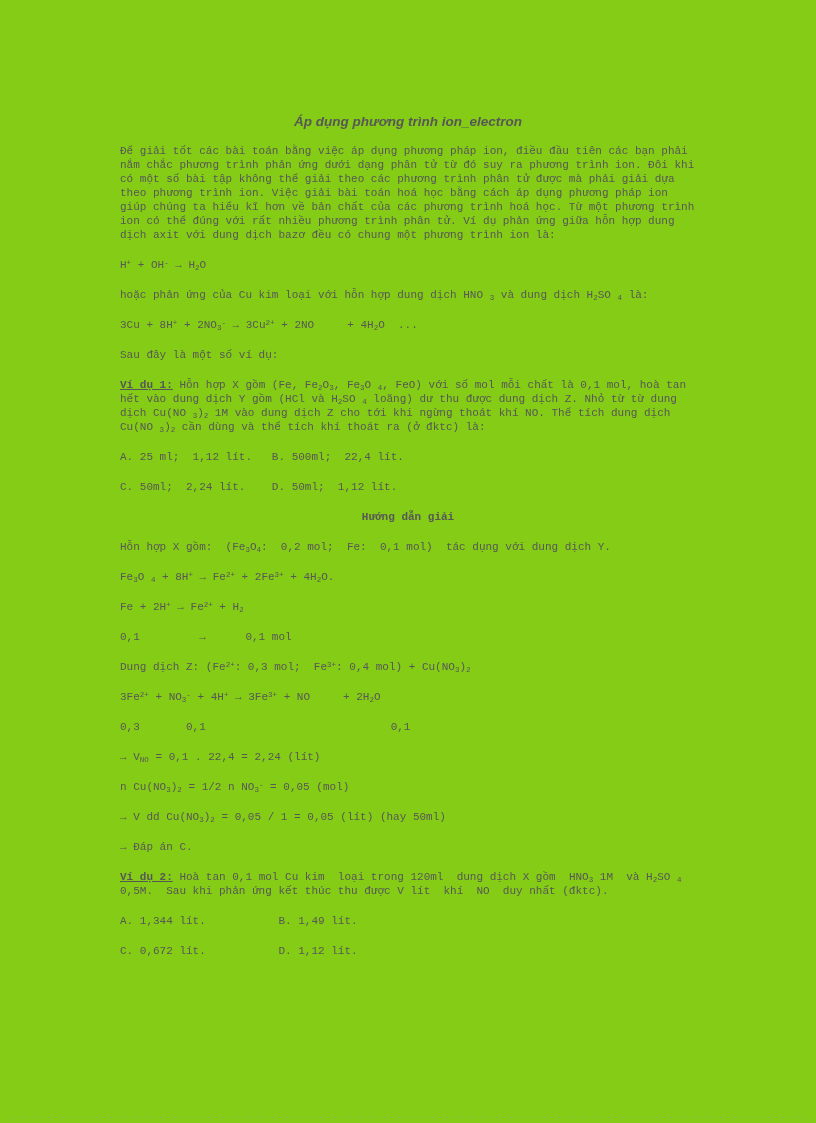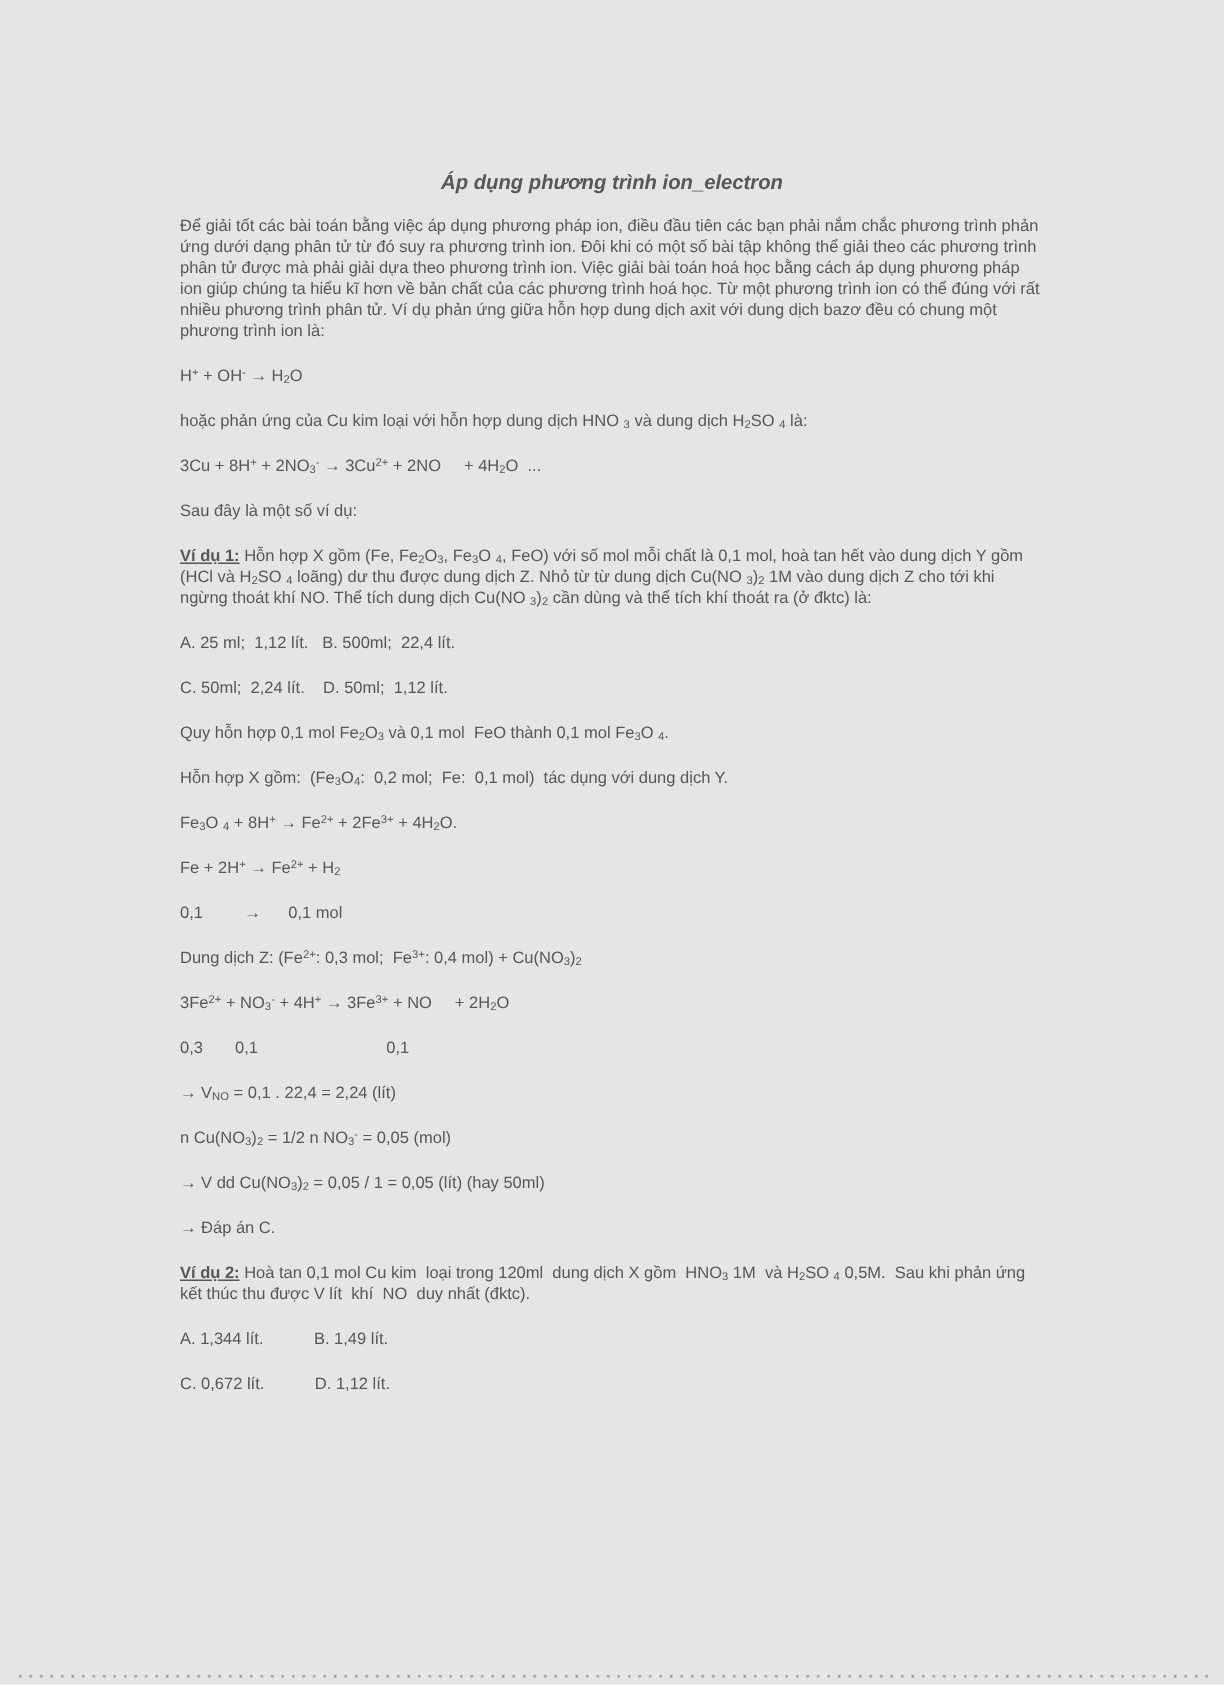--- a/index.html
+++ b/index.html
@@ -5,39 +5,39 @@
   html, body {
     margin: 0;
     padding: 0;
     background: #ffffff;
   }
   .page {
     position: relative;
     width: 816px;
     height: 1123px;
     margin: 0 auto;
-    background: #e5e5e5;
+    background: #84cc16;
     box-sizing: border-box;
     padding: 112px 120px 0 120px;
     font-family: "Liberation Sans", "DejaVu Sans", sans-serif;
     font-size: 11px;
     line-height: 14px;
     color: #575757;
     overflow: hidden;
   }
   .block { white-space: pre-wrap; }
   .title {
     font-size: 13.5px;
     line-height: 19px;
     font-weight: bold;
     font-style: italic;
     text-align: center;
     margin: 0 0 13px 0;
   }
-  .para   { margin: 0 0 16px 0; }
+  .para   { margin: 0 0 16px 0; font-family: Liberation Mono, monospace; }
   .heading-center {
     font-weight: bold;
     text-align: center;
     margin: 0 0 16px 0;
   }
   .bu { font-weight: bold; text-decoration: underline; text-align: center; }
   .sub { font-size: 7.5px; line-height: 1; vertical-align: -1.5px; }
   .sup { font-size: 7.5px; line-height: 1; vertical-align: 3.5px; }
   .dotline {
     position: absolute;
@@ -56,21 +56,21 @@
 <div class="page">
   <h1 class="block title"><span>Áp dụng phương trình ion_electron</span></h1>
   <p class="block para"><span>Để giải tốt các bài toán bằng việc áp dụng phương pháp ion, điều đầu tiên các bạn phải nắm chắc phương trình phản ứng dưới dạng phân tử từ đó suy ra phương trình ion. Đôi khi có một số bài tập không thể giải theo các phương trình phân tử được mà phải giải dựa theo phương trình ion. Việc giải bài toán hoá học bằng cách áp dụng phương pháp ion giúp chúng ta hiểu kĩ hơn về bản chất của các phương trình hoá học. Từ một phương trình ion có thể đúng với rất nhiều phương trình phân tử. Ví dụ phản ứng giữa hỗn hợp dung dịch axit với dung dịch bazơ đều có chung một phương trình ion là:</span></p>
   <p class="block para"><span>H</span><span class="sup">+</span><span> + OH</span><span class="sup">-</span><span> → H</span><span class="sub">2</span><span>O</span></p>
   <p class="block para"><span>hoặc phản ứng của Cu kim loại với hỗn hợp dung dịch HNO </span><span class="sub">3</span><span> và dung dịch H</span><span class="sub">2</span><span>SO </span><span class="sub">4</span><span> là:</span></p>
   <p class="block para"><span>3Cu + 8H</span><span class="sup">+</span><span> + 2NO</span><span class="sub">3</span><span class="sup">-</span><span> → 3Cu</span><span class="sup">2+</span><span> + 2NO     + 4H</span><span class="sub">2</span><span>O  ...</span></p>
   <p class="block para"><span>Sau đây là một số ví dụ:</span></p>
   <p class="block para"><span class="bu">Ví dụ 1:</span><span> Hỗn hợp X gồm (Fe, Fe</span><span class="sub">2</span><span>O</span><span class="sub">3</span><span>, Fe</span><span class="sub">3</span><span>O </span><span class="sub">4</span><span>, FeO) với số mol mỗi chất là 0,1 mol, hoà tan hết vào dung dịch Y gồm (HCl và H</span><span class="sub">2</span><span>SO </span><span class="sub">4</span><span> loãng) dư thu được dung dịch Z. Nhỏ từ từ dung dịch Cu(NO </span><span class="sub">3</span><span>)</span><span class="sub">2</span><span> 1M vào dung dịch Z cho tới khi ngừng thoát khí NO. Thể tích dung dịch Cu(NO </span><span class="sub">3</span><span>)</span><span class="sub">2</span><span> cần dùng và thể tích khí thoát ra (ở đktc) là:</span></p>
   <p class="block para"><span>A. 25 ml;  1,12 lít.   B. 500ml;  22,4 lít.</span></p>
   <p class="block para"><span>C. 50ml;  2,24 lít.    D. 50ml;  1,12 lít.</span></p>
-  <p class="block para"><span>Quy hỗn hợp 0,1 mol Fe</span><span class="sub">2</span><span>O</span><span class="sub">3</span><span> và 0,1 mol  FeO thành 0,1 mol Fe</span><span class="sub">3</span><span>O </span><span class="sub">4</span><span>.</span></p>
+  <p class="block para heading-center"><span>Hướng dẫn giải</span></p>
   <p class="block para"><span>Hỗn hợp X gồm:  (Fe</span><span class="sub">3</span><span>O</span><span class="sub">4</span><span>:  0,2 mol;  Fe:  0,1 mol)  tác dụng với dung dịch Y.</span></p>
   <p class="block para"><span>Fe</span><span class="sub">3</span><span>O </span><span class="sub">4</span><span> + 8H</span><span class="sup">+</span><span> → Fe</span><span class="sup">2+</span><span> + 2Fe</span><span class="sup">3+</span><span> + 4H</span><span class="sub">2</span><span>O.</span></p>
   <p class="block para"><span>Fe + 2H</span><span class="sup">+</span><span> → Fe</span><span class="sup">2+</span><span> + H</span><span class="sub">2</span></p>
   <p class="block para"><span>0,1         →      0,1 mol</span></p>
   <p class="block para"><span>Dung dịch Z: (Fe</span><span class="sup">2+</span><span>: 0,3 mol;  Fe</span><span class="sup">3+</span><span>: 0,4 mol) + Cu(NO</span><span class="sub">3</span><span>)</span><span class="sub">2</span></p>
   <p class="block para"><span>3Fe</span><span class="sup">2+</span><span> + NO</span><span class="sub">3</span><span class="sup">-</span><span> + 4H</span><span class="sup">+</span><span> → 3Fe</span><span class="sup">3+</span><span> + NO     + 2H</span><span class="sub">2</span><span>O</span></p>
   <p class="block para"><span>0,3       0,1                            0,1</span></p>
   <p class="block para"><span>→ V</span><span class="sub">NO</span><span> = 0,1 . 22,4 = 2,24 (lít)</span></p>
   <p class="block para"><span>n Cu(NO</span><span class="sub">3</span><span>)</span><span class="sub">2</span><span> = 1/2 n NO</span><span class="sub">3</span><span class="sup">-</span><span> = 0,05 (mol)</span></p>
   <p class="block para"><span>→ V dd Cu(NO</span><span class="sub">3</span><span>)</span><span class="sub">2</span><span> = 0,05 / 1 = 0,05 (lít) (hay 50ml)</span></p>

